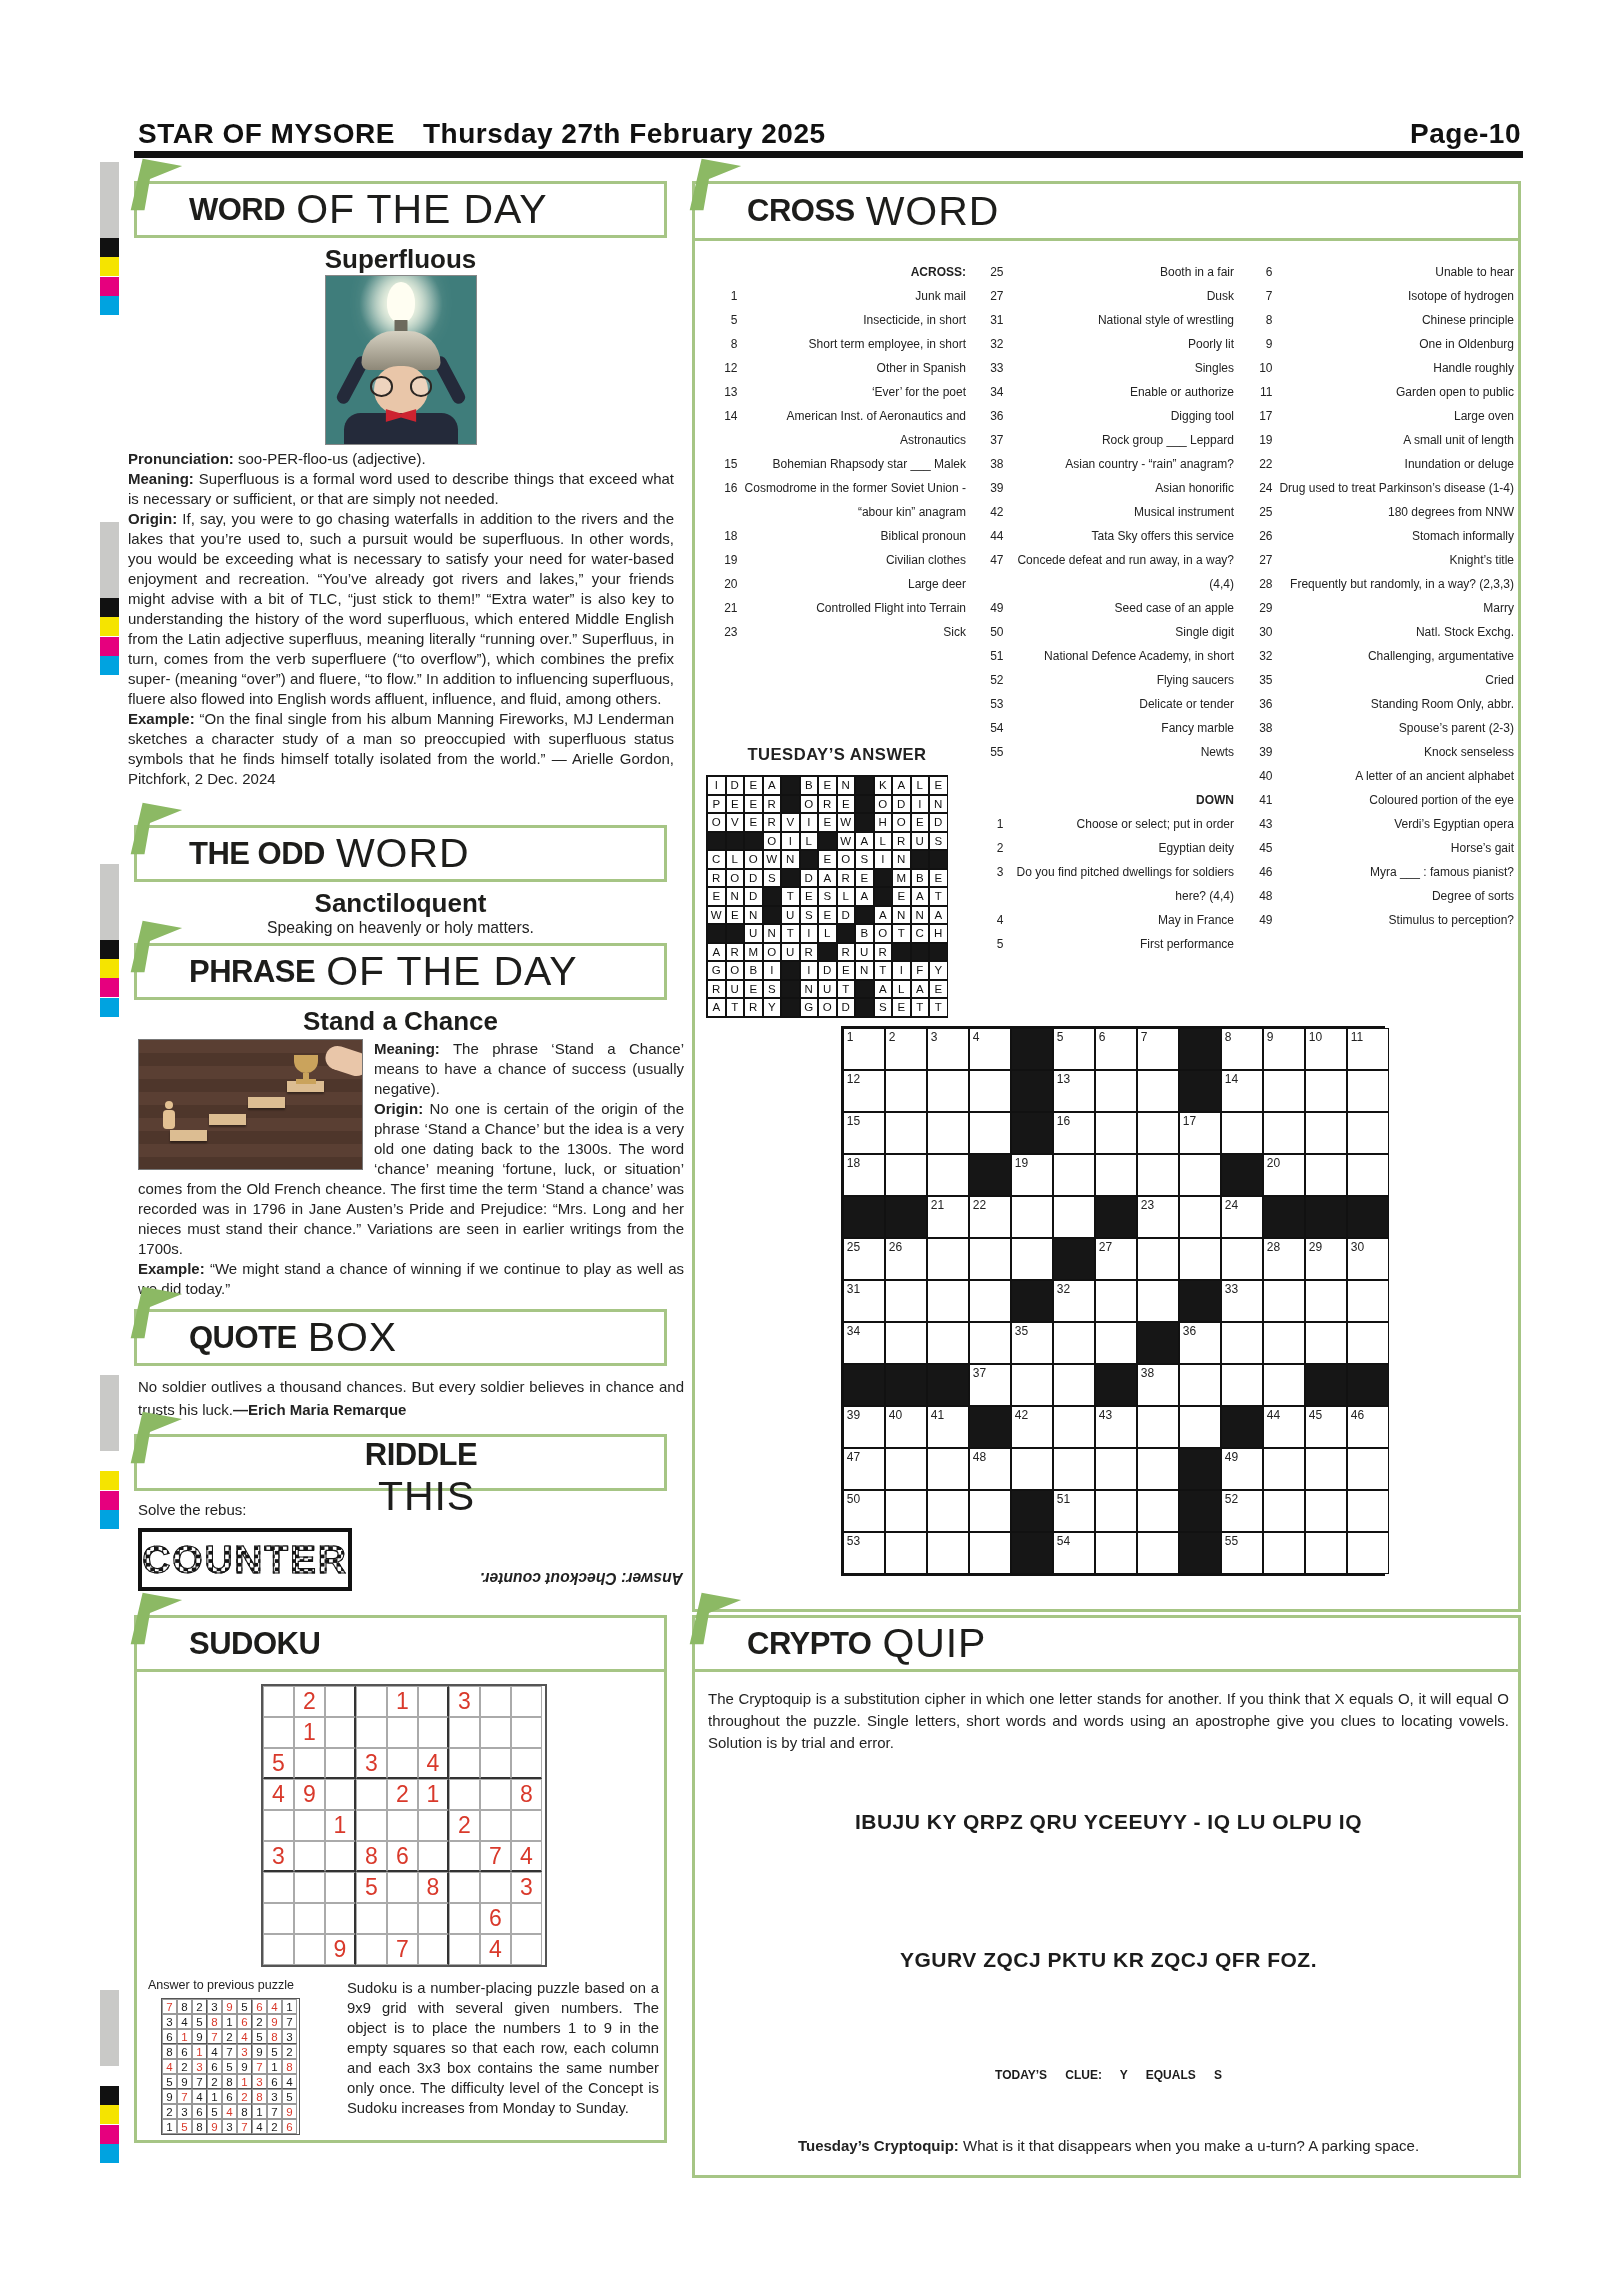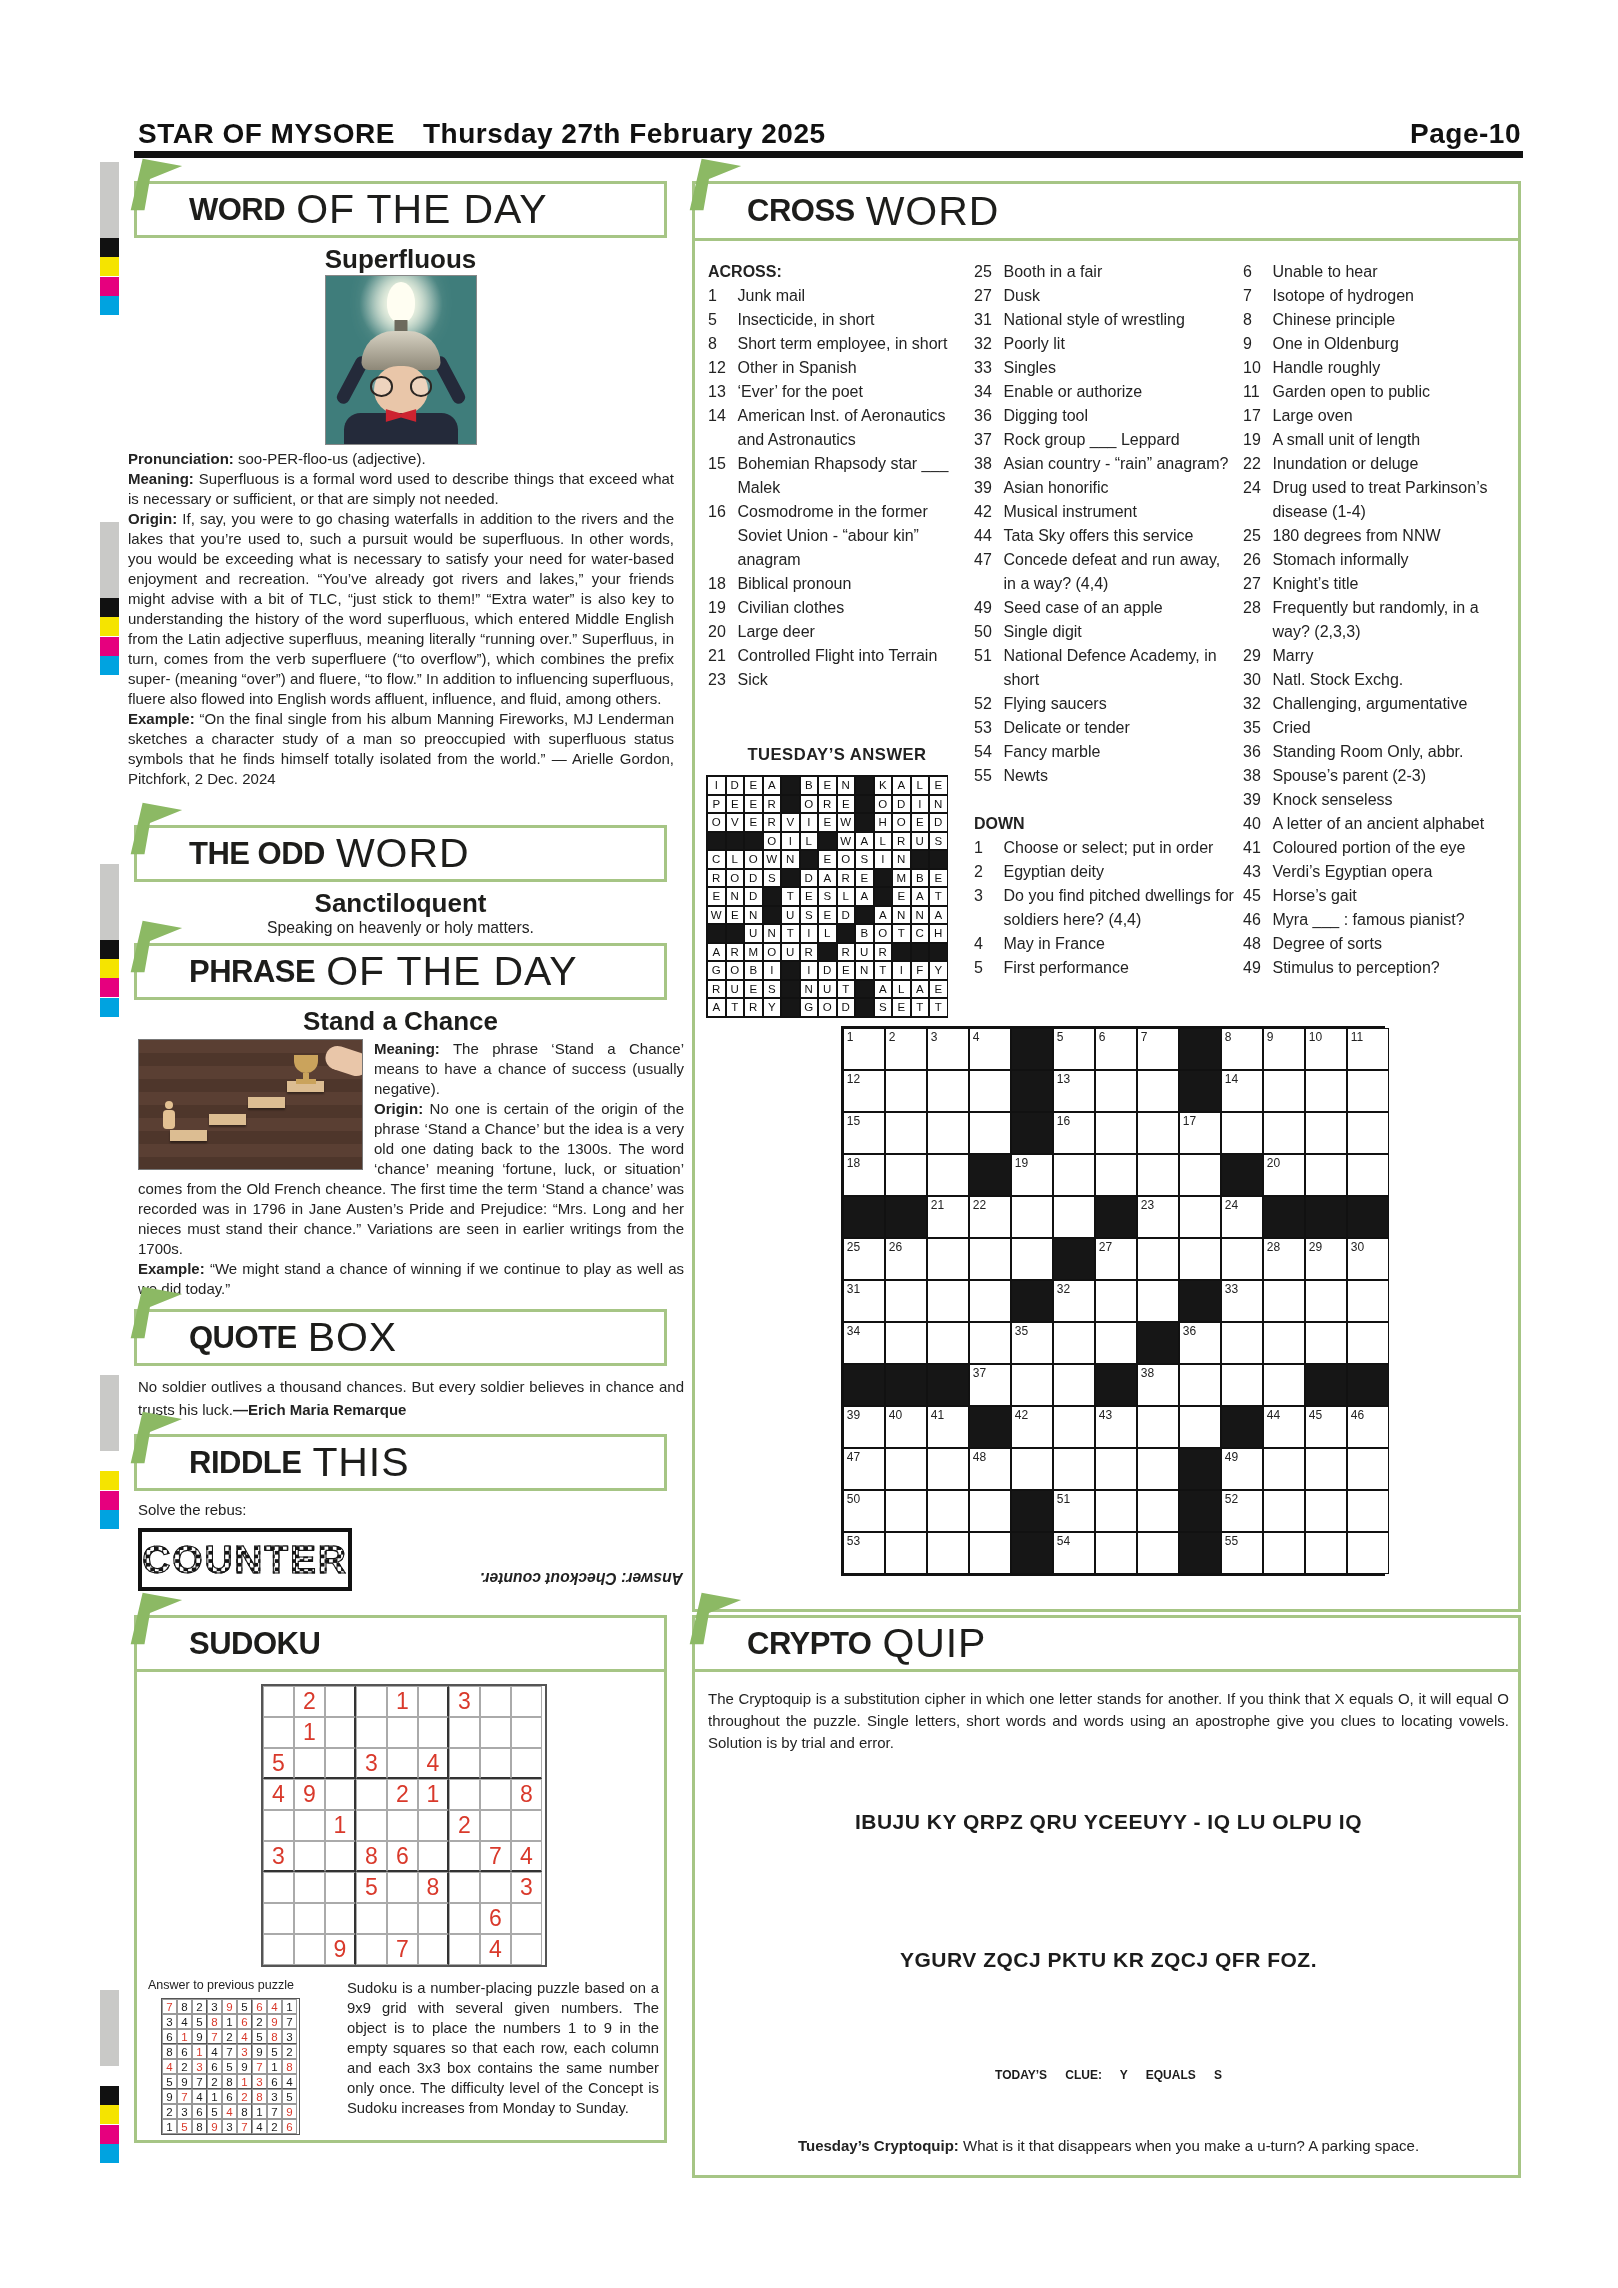--- a/index.html
+++ b/index.html
@@ -60,21 +60,21 @@
 
   
   .rebusbox{border:4.6px solid #111;display:flex;align-items:center;justify-content:center;box-sizing:border-box;}
   .rebusword{font-weight:800;font-size:39px;letter-spacing:1.8px;
              background:repeating-conic-gradient(#161616 0% 25%,#ffffff 0% 50%) 0 0/8.3px 8.3px;
              -webkit-background-clip:text;background-clip:text;color:transparent;
              -webkit-text-stroke:1.1px #161616;}
   .flipans{transform:rotate(180deg);font-weight:bold;font-style:italic;font-size:15.7px;text-align:left;}
 
   
-  .cluecol{position:absolute;font-size:16px;line-height:24px;color:#232323;}
+  .cluecol{position:absolute;font-size:12px;line-height:24px;color:#232323;text-align:right;}
   .cluehead{font-weight:bold;}
   .clue{display:flex;}
   .cn{width:29.5px;flex:none;}
   .ct{flex:1;}
   .cluegap{height:24px;}
   .tuesday{font-weight:bold;font-size:16.6px;letter-spacing:0.5px;}
 
   
   .minigrid{display:grid;grid-template-columns:repeat(13,18.5px);grid-auto-rows:18.5px;border:1.8px solid #111;width:240px;}
   .mg-cell{border:0.9px solid #111;box-sizing:border-box;display:flex;align-items:center;justify-content:center;
@@ -218,21 +218,21 @@
     <span class="w1">QUOTE</span>
     <span class="w2">BOX</span>
   </div>
   <div class="abs bodytxt" style="left:138px;top:1375px;width:546px;font-size:15px;line-height:23px;">
     <span>No soldier outlives a thousand chances. But every soldier believes in chance and trusts his luck.</span><b>—Erich Maria Remarque</b>
   </div>
 
   <svg class="flag abs" style="left:127px;top:1408px;" viewBox="0 0 62 62">
       <polygon points="4,60 17,4 60,12 25,26 19,60" fill="#8cb964"></polygon>
     </svg>
-  <div class="abs tbox" style="left:134px;top:1434px;width:533px;height:57px;">
+  <div class="abs tbox" style="left:134px;top:1434px;width:533px;height:57px;flex-direction:column;">
     <span class="w1">RIDDLE</span>
     <span class="w2">THIS</span>
   </div>
   <div class="abs" style="left:138px;top:1501px;font-size:15px;">Solve the rebus:</div>
   <div class="abs rebusbox" style="left:138px;top:1528px;width:214px;height:63px;">
     <span class="rebusword">COUNTER</span>
   </div>
   <div class="abs flipans" style="left:425px;top:1569px;width:258px;">Answer: Checkout counter.</div>
 
   <svg class="flag abs" style="left:127px;top:1589px;" viewBox="0 0 62 62">

